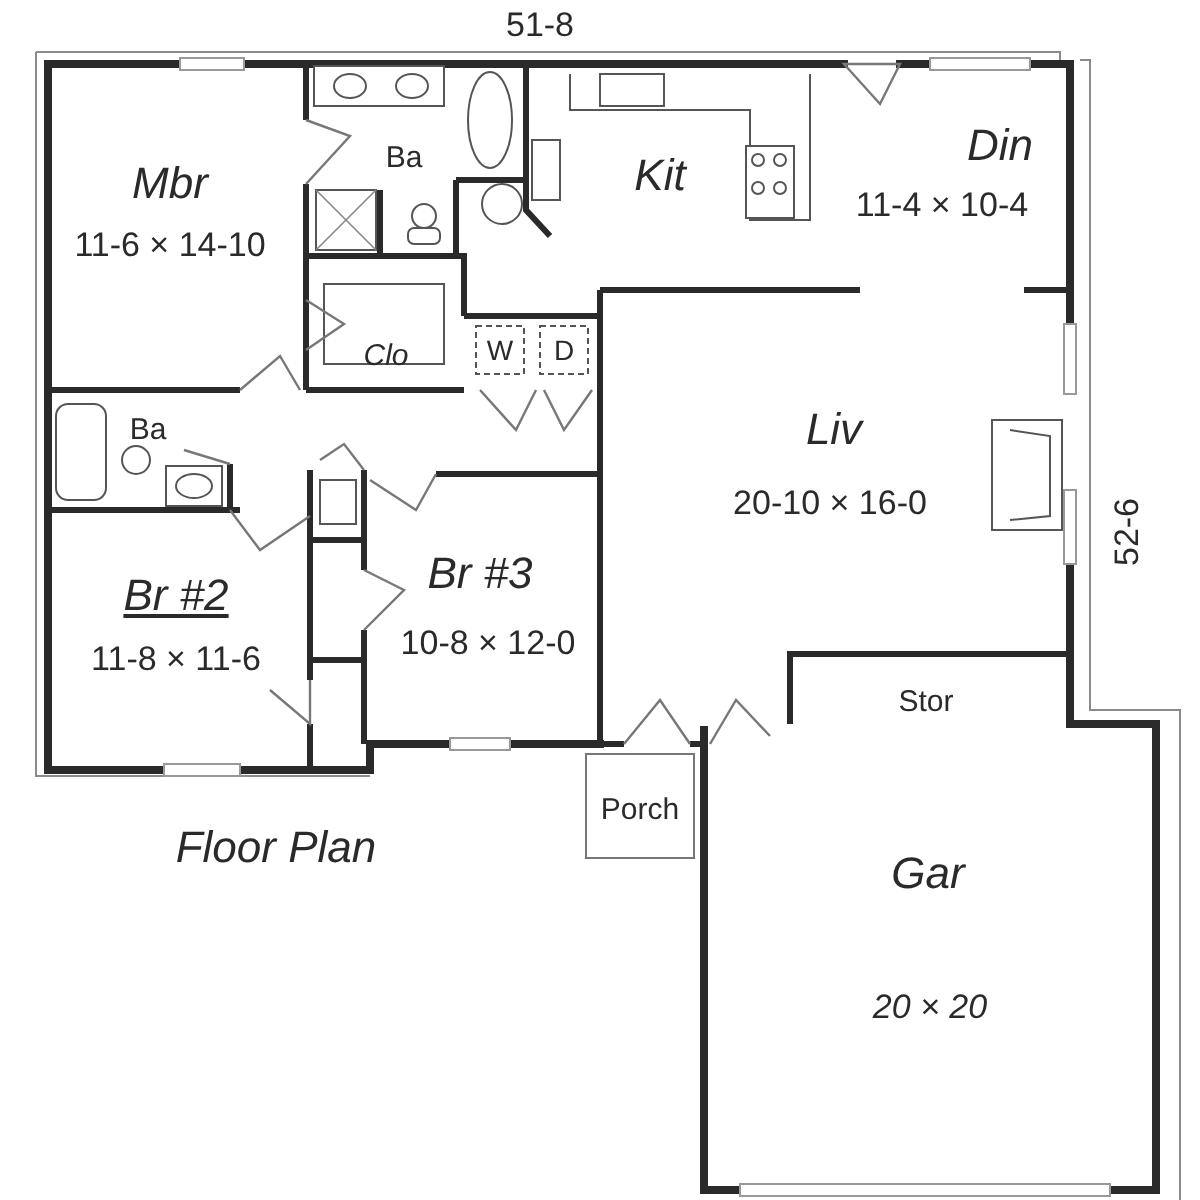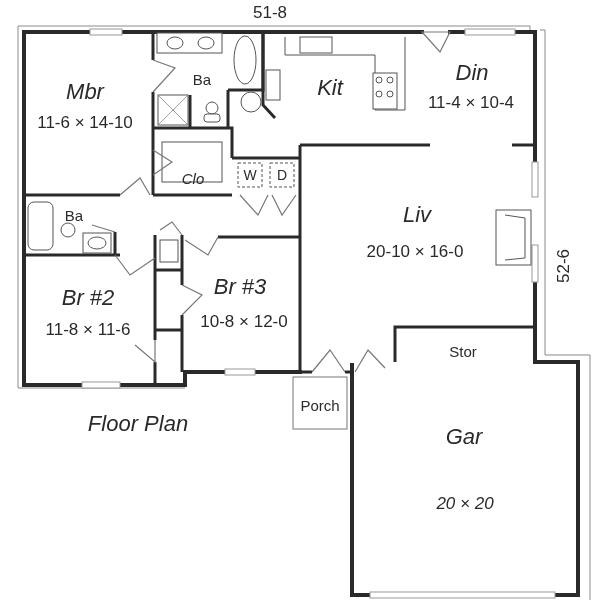--- a/index.html
+++ b/index.html
@@ -125,32 +125,32 @@
 <div class="lbl dim" style="left:564px;top:266px;transform:translate(-50%,-50%) rotate(-90deg);">52-6</div>
 
 <div class="lbl name" style="left:85px;top:92px;">Mbr</div>
 <div class="lbl dim" style="left:85px;top:123px;">11-6 × 14-10</div>
 
 <div class="lbl small" style="left:202px;top:79px;">Ba</div>
 <div class="lbl small" style="left:193px;top:178px;font-style:italic;">Clo</div>
 
 <div class="lbl name" style="left:330px;top:88px;">Kit</div>
 
-<div class="lbl name" style="left:472px;top:73px;text-align:center;">Din</div>
+<div class="lbl name" style="left:500px;top:73px;text-align:center;">Din</div>
 <div class="lbl dim" style="left:471px;top:103px;">11-4 × 10-4</div>
 
 <div class="lbl tiny" style="left:250px;top:175px;">W</div>
 <div class="lbl tiny" style="left:282px;top:175px;">D</div>
 
 <div class="lbl small" style="left:74px;top:215px;">Ba</div>
 
 <div class="lbl name" style="left:417px;top:215px;">Liv</div>
 <div class="lbl dim" style="left:415px;top:252px;">20-10 × 16-0</div>
 
-<div class="lbl name" style="left:88px;top:298px;">Br #2</div>
+<div class="lbl name" style="left:88px;top:298px;text-decoration:underline;">Br #2</div>
 <div class="lbl dim" style="left:88px;top:330px;">11-8 × 11-6</div>
 
 <div class="lbl name" style="left:240px;top:287px;">Br #3</div>
 <div class="lbl dim" style="left:244px;top:322px;">10-8 × 12-0</div>
 
 <div class="lbl small" style="left:463px;top:351px;">Stor</div>
 <div class="lbl small" style="left:320px;top:405px;">Porch</div>
 
 <div class="lbl name" style="left:464px;top:437px;">Gar</div>
 <div class="lbl dim" style="left:465px;top:504px;font-style:italic;">20 × 20</div>

